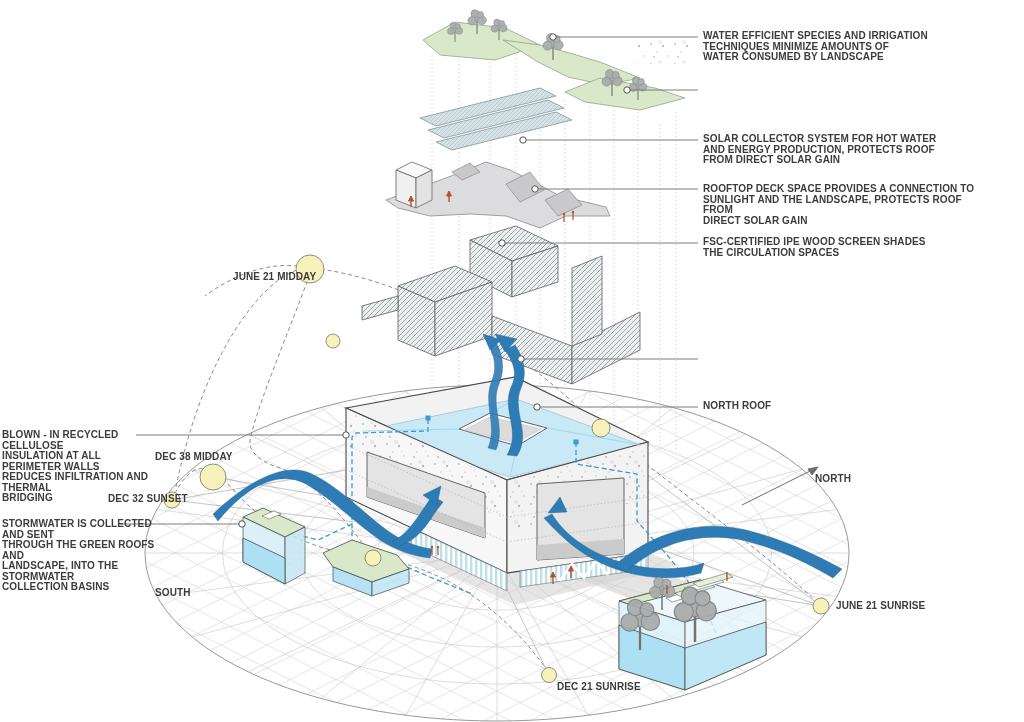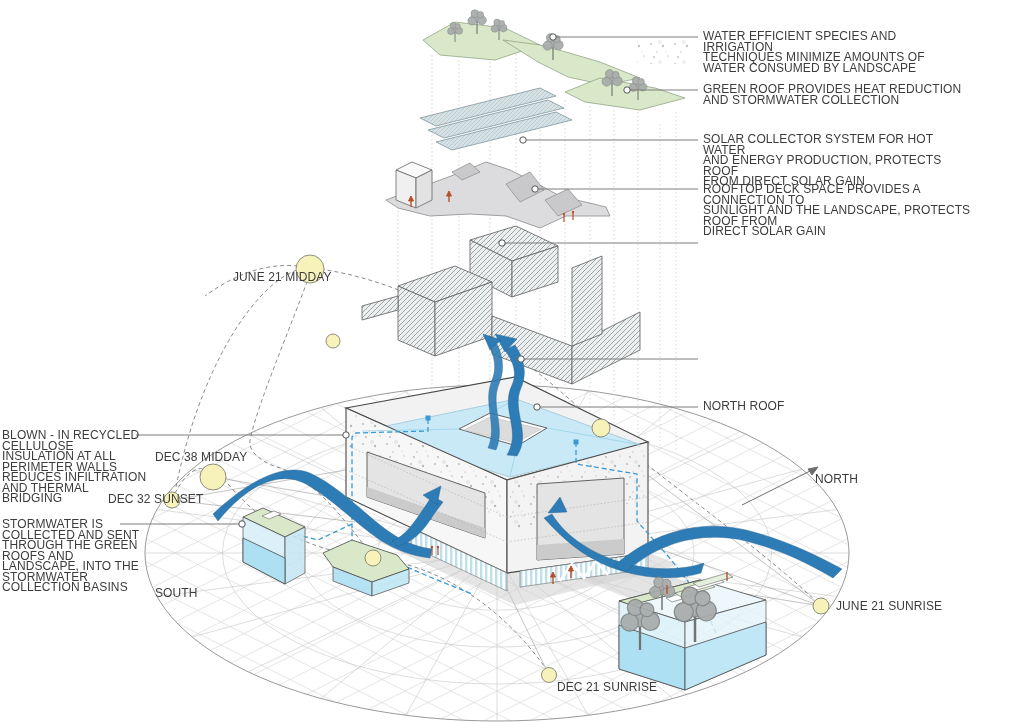--- a/index.html
+++ b/index.html
@@ -1,20 +1,20 @@
 <!DOCTYPE html>
 <html><head>
 <meta charset="utf-8">
 <title>Sustainability Diagram</title>
 <style>
   html,body{margin:0;padding:0;background:#fff;}
   .stage{position:relative;width:1024px;height:722px;background:#fff;overflow:hidden;
          font-family:"Liberation Sans",sans-serif;}
   .stage svg{position:absolute;left:0;top:0;}
-  .lbl{position:absolute;font-size:12px;font-weight:400;letter-spacing:.1px;
+  .lbl{position:absolute;font-size:10px;font-weight:700;letter-spacing:.1px;
        line-height:10.5px;color:#3c3c3c;white-space:pre-wrap;}
   .lbl.tag{white-space:nowrap;}
 </style>
 </head>
 <body>
 
 <div class="stage">
 
 <svg id="art" width="1024" height="722" viewBox="0 0 1024 722">
   <defs>
@@ -394,28 +394,28 @@
 
   <g stroke="#6e6e6e" stroke-width="1" fill="#6e6e6e">
     <line x1="742" y1="505" x2="814" y2="469"></line>
     <polygon points="818,467 808,469 812,475"></polygon>
   </g>
 </svg>
 
 <div class="lbl" style="left:703px;top:31px;width:260px">WATER EFFICIENT SPECIES AND IRRIGATION
 TECHNIQUES MINIMIZE AMOUNTS OF
 WATER CONSUMED BY LANDSCAPE</div>
-<div class="lbl" style="left:703px;top:84px;width:260px">GREEN ROOF PROVIDES HEAT REDUCTION
-AND STORMWATER COLLECTION</div>
 <div class="lbl" style="left:703px;top:134px;width:260px">SOLAR COLLECTOR SYSTEM FOR HOT WATER
 AND ENERGY PRODUCTION, PROTECTS ROOF
 FROM DIRECT SOLAR GAIN</div>
 <div class="lbl" style="left:703px;top:184px;width:280px">ROOFTOP DECK SPACE PROVIDES A CONNECTION TO
 SUNLIGHT AND THE LANDSCAPE, PROTECTS ROOF FROM
 DIRECT SOLAR GAIN</div>
+<div class="lbl" style="left:703px;top:237px;width:260px">FSC-CERTIFIED IPE WOOD SCREEN SHADES
+THE CIRCULATION SPACES</div>
 <div class="lbl" style="left:703px;top:401px;width:200px">NORTH ROOF</div>
 
 <div class="lbl" style="left:2px;top:430px;width:160px">BLOWN - IN RECYCLED CELLULOSE
 INSULATION AT ALL PERIMETER WALLS
 REDUCES INFILTRATION AND THERMAL
 BRIDGING</div>
 <div class="lbl" style="left:2px;top:519px;width:160px">STORMWATER IS COLLECTED AND SENT
 THROUGH THE GREEN ROOFS AND
 LANDSCAPE, INTO THE STORMWATER
 COLLECTION BASINS</div>

